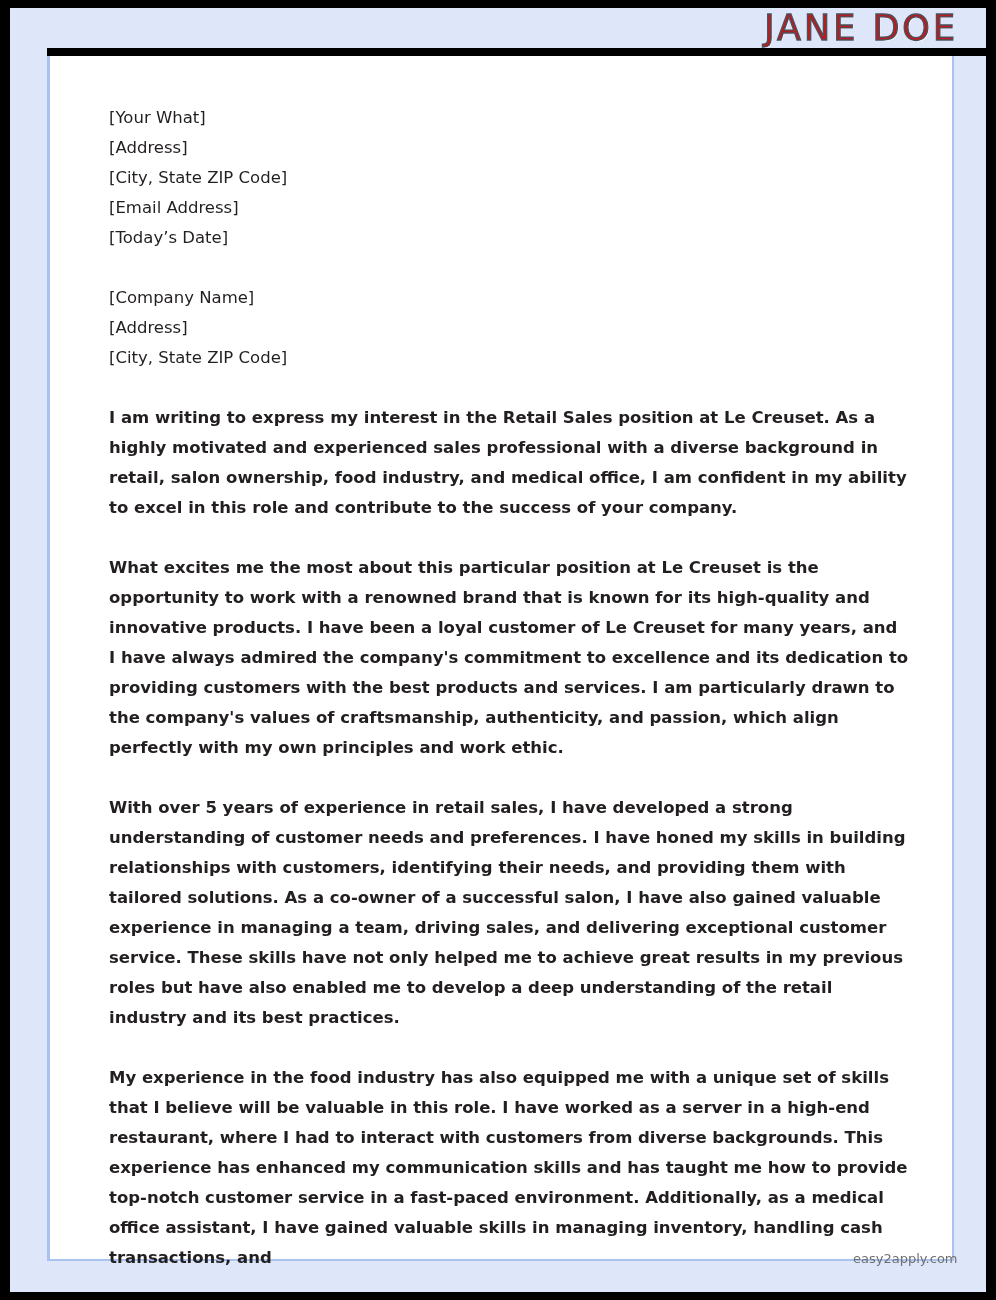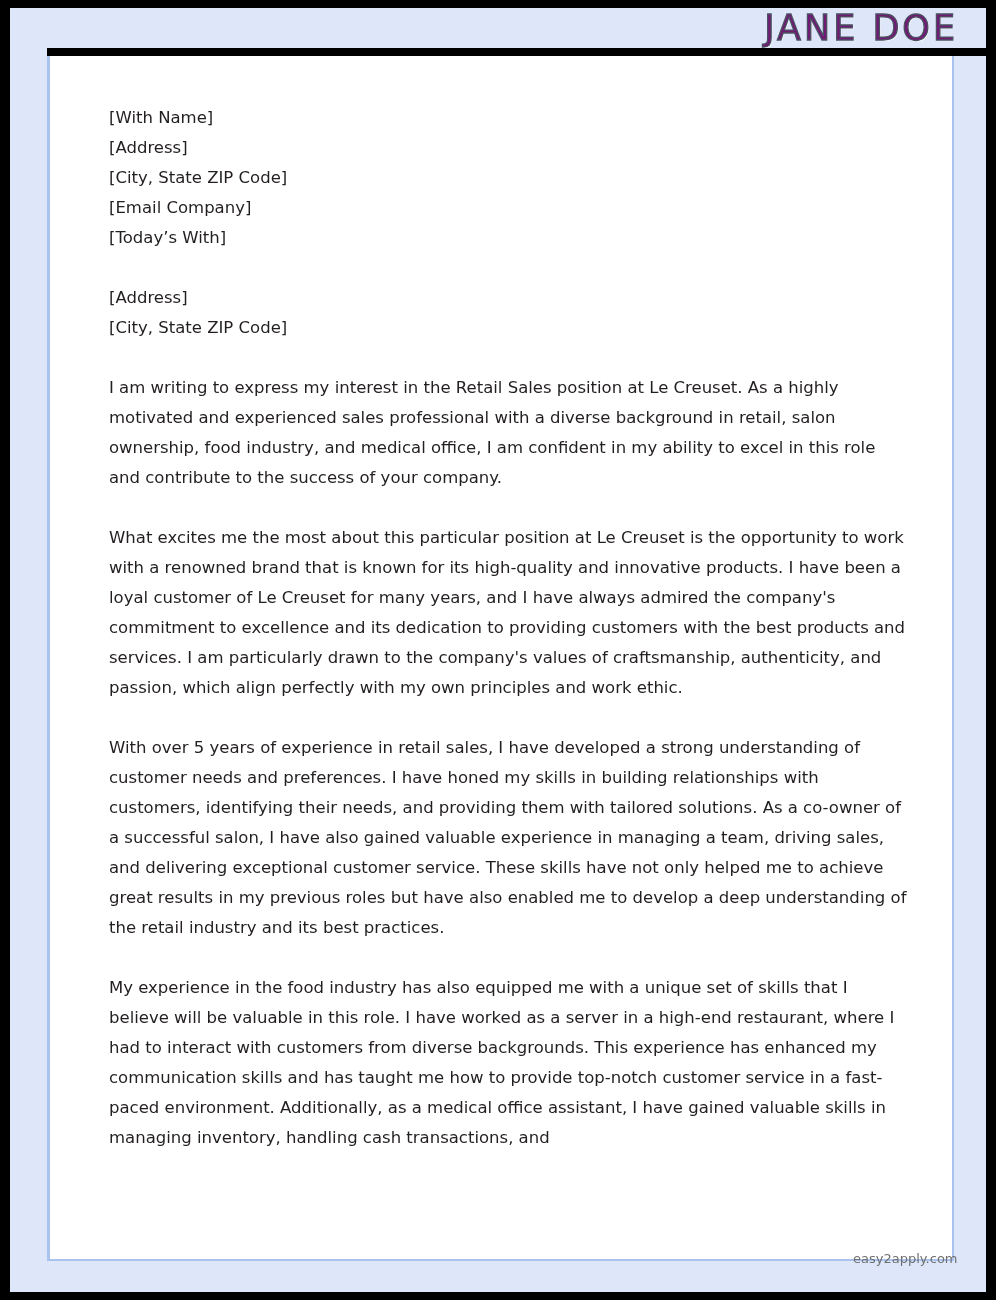--- a/index.html
+++ b/index.html
@@ -36,21 +36,21 @@
     align-items: center;
     justify-content: flex-end;
     padding-right: 28px;
     box-sizing: border-box;
   }
   .letterhead-name {
     font-family: "DejaVu Sans", sans-serif;
     font-size: 35px;
     font-weight: 400;
     letter-spacing: 3px;
-    color: #701a75;
+    color: #b91c1c;
     -webkit-text-stroke: 1.3px #4a5160;
     text-shadow: 1px 1px 0 #ffffff;
     line-height: 1;
     white-space: nowrap;
   }
 
   
   .header-rule {
     position: absolute;
     left: 37px;
@@ -92,20 +92,21 @@
   }
   .addr-line {
     white-space: nowrap;
   }
   .salutation {
     margin: 0 0 30px 0;
   }
   .para {
     margin: 0 0 30px 0;
     text-align: left;
+    font-weight: bold;
   }
   .para:last-child {
     margin-bottom: 12px;
   }
 
   
   .watermark {
     position: absolute;
     left: 843px;
     top: 1243px;
@@ -125,28 +126,29 @@
     <div class="letterhead-name">JANE DOE</div>
   </div>
 
   <div class="header-rule"></div>
 
   <div class="sheet"></div>
 
   <div class="letter-body">
 
     <div class="addr-block">
-      <div class="addr-line">[With Name]</div>
+      <div class="addr-line">[Your What]</div>
       <div class="addr-line">[Address]</div>
       <div class="addr-line">[City, State ZIP Code]</div>
-      <div class="addr-line">[Email Company]</div>
-      <div class="addr-line">[Today’s With]</div>
+      <div class="addr-line">[Email Address]</div>
+      <div class="addr-line">[Today’s Date]</div>
     </div>
 
     <div class="addr-block">
+      <div class="addr-line">[Company Name]</div>
       <div class="addr-line">[Address]</div>
       <div class="addr-line">[City, State ZIP Code]</div>
     </div>
 
 
     <p class="para">I am writing to express my interest in the Retail Sales position at Le Creuset. As a highly motivated and experienced sales professional with a diverse background in retail, salon ownership, food industry, and medical office, I am confident in my ability to excel in this role and contribute to the success of your company.</p>
     <p class="para">What excites me the most about this particular position at Le Creuset is the opportunity to work with a renowned brand that is known for its high-quality and innovative products. I have been a loyal customer of Le Creuset for many years, and I have always admired the company's commitment to excellence and its dedication to providing customers with the best products and services. I am particularly drawn to the company's values of craftsmanship, authenticity, and passion, which align perfectly with my own principles and work ethic.</p>
     <p class="para">With over 5 years of experience in retail sales, I have developed a strong understanding of customer needs and preferences. I have honed my skills in building relationships with customers, identifying their needs, and providing them with tailored solutions. As a co-owner of a successful salon, I have also gained valuable experience in managing a team, driving sales, and delivering exceptional customer service. These skills have not only helped me to achieve great results in my previous roles but have also enabled me to develop a deep understanding of the retail industry and its best practices.</p>
     <p class="para">My experience in the food industry has also equipped me with a unique set of skills that I believe will be valuable in this role. I have worked as a server in a high-end restaurant, where I had to interact with customers from diverse backgrounds. This experience has enhanced my communication skills and has taught me how to provide top-notch customer service in a fast-paced environment. Additionally, as a medical office assistant, I have gained valuable skills in managing inventory, handling cash transactions, and</p>
 

